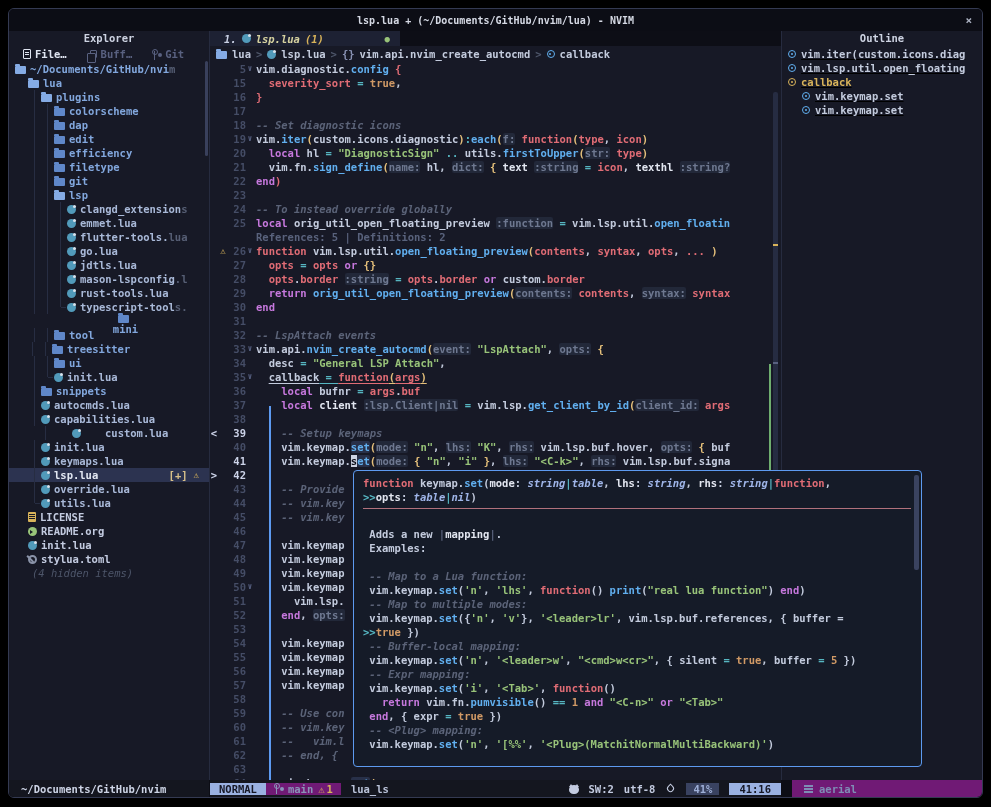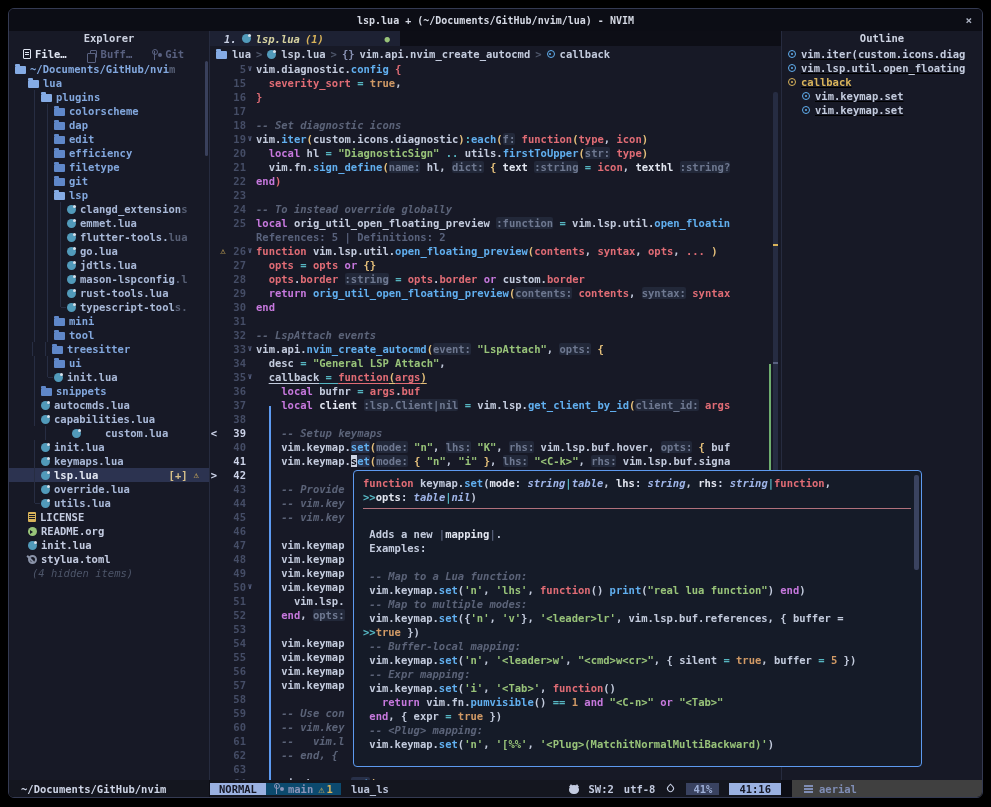--- a/index.html
+++ b/index.html
@@ -106,27 +106,27 @@
   
   .oitems{position:absolute;top:16px;left:0;right:12px;text-decoration:underline;}
   .orow{height:14px;display:flex;align-items:center;gap:5px;padding-left:6px;font-size:10.5px;font-weight:bold;color:#c3cbdd;white-space:pre;}
   .orow.sub{padding-left:20px;}
   .orow.active{color:#d8b35a;}
   
   .statusline{position:absolute;left:0;right:0;bottom:0;height:17px;background:#0c0d15;display:flex;align-items:stretch;font-size:10.5px;font-weight:bold;}
   .st-explorer{width:200px;background:#14161f;display:flex;align-items:center;padding-left:12px;color:#ccd3e4;}
   .st-editor{width:571px;margin-left:1px;background:#14161f;display:flex;align-items:center;}
   .st-mode{background:#9ab1e1;color:#161826;padding:0 9px;display:flex;align-items:center;}
-  .st-git{background:#0c4a6e;color:#8a94b8;display:flex;align-items:center;gap:5px;padding:0 8px;}
+  .st-git{background:#701a75;color:#8a94b8;display:flex;align-items:center;gap:5px;padding:0 8px;}
   .st-warn{color:#d8b35a;display:flex;align-items:center;gap:2px;}
   .st-lsp{color:#b9c2d8;margin-left:10px;}
   .st-right{margin-left:auto;display:flex;align-items:center;gap:10px;color:#c3cbe0;}
   .st-pct{background:#394260;color:#9fb0d8;padding:0 7px;display:flex;align-items:center;}
   .st-pos{background:#9ab1e1;color:#161826;padding:0 10px;display:flex;align-items:center;}
-  .st-aerial{margin-left:11px;flex:1;background:#404040;display:flex;align-items:center;gap:6px;padding-left:12px;color:#7f8db5;}
+  .st-aerial{margin-left:11px;flex:1;background:#701a75;display:flex;align-items:center;gap:6px;padding-left:12px;color:#7f8db5;}
   .warnglyph{color:#d8b35a;font-style:normal;}
 </style>
 </head>
 <body>
 
 <div class="window">
 
   <div class="titlebar">
     <span>lsp.lua + (~/Documents/GitHub/nvim/lua) - NVIM</span>
     <span class="close">×</span>
@@ -160,21 +160,21 @@
         <div class="trow" style="padding-left: 19px;"><span class="guide"></span><span class="guide"></span><span class="ic i-folder"></span><span class="nm dir">git</span></div>
         <div class="trow" style="padding-left: 19px;"><span class="guide"></span><span class="guide"></span><span class="ic i-folder-open"></span><span class="nm dir">lsp</span></div>
         <div class="trow" style="padding-left: 19px;"><span class="guide"></span><span class="guide"></span><span class="guide"></span><span class="ic i-lua"></span><span class="nm">clangd_extension</span><span class="dim">s</span></div>
         <div class="trow" style="padding-left: 19px;"><span class="guide"></span><span class="guide"></span><span class="guide"></span><span class="ic i-lua"></span><span class="nm">emmet.lua</span></div>
         <div class="trow" style="padding-left: 19px;"><span class="guide"></span><span class="guide"></span><span class="guide"></span><span class="ic i-lua"></span><span class="nm">flutter-tools.</span><span class="dim">lua</span></div>
         <div class="trow" style="padding-left: 19px;"><span class="guide"></span><span class="guide"></span><span class="guide"></span><span class="ic i-lua"></span><span class="nm">go.lua</span></div>
         <div class="trow" style="padding-left: 19px;"><span class="guide"></span><span class="guide"></span><span class="guide"></span><span class="ic i-lua"></span><span class="nm">jdtls.lua</span></div>
         <div class="trow" style="padding-left: 19px;"><span class="guide"></span><span class="guide"></span><span class="guide"></span><span class="ic i-lua"></span><span class="nm">mason-lspconfig</span><span class="dim">.l</span></div>
         <div class="trow" style="padding-left: 19px;"><span class="guide"></span><span class="guide"></span><span class="guide"></span><span class="ic i-lua"></span><span class="nm">rust-tools.lua</span></div>
         <div class="trow" style="padding-left: 19px;"><span class="guide"></span><span class="guide"></span><span class="guide corner"></span><span class="ic i-lua"></span><span class="nm">typescript-tool</span><span class="dim">s.</span></div>
-        <div class="trow" style="padding-left: 19px;"><span class="guide"></span><span class="guide"></span><span class="ic i-folder"></span><span class="nm dir">mini</span></div>
+        <div class="trow" style="padding-left: 29px; flex-direction: column;"><span class="guide"></span><span class="guide"></span><span class="ic i-folder"></span><span class="nm dir">mini</span></div>
         <div class="trow" style="padding-left: 19px;"><span class="guide"></span><span class="guide"></span><span class="ic i-folder"></span><span class="nm dir">tool</span></div>
         <div class="trow" style="padding-left: 17px;"><span class="guide"></span><span class="guide"></span><span class="ic i-folder"></span><span class="nm dir">treesitter</span></div>
         <div class="trow" style="padding-left: 19px;"><span class="guide"></span><span class="guide"></span><span class="ic i-folder"></span><span class="nm dir">ui</span></div>
         <div class="trow" style="padding-left: 19px;"><span class="guide"></span><span class="guide corner"></span><span class="ic i-lua"></span><span class="nm">init.lua</span></div>
         <div class="trow" style="padding-left: 19px;"><span class="guide"></span><span class="ic i-folder"></span><span class="nm dir">snippets</span></div>
         <div class="trow" style="padding-left: 19px;"><span class="guide"></span><span class="ic i-lua"></span><span class="nm">autocmds.lua</span></div>
         <div class="trow" style="padding-left: 19px;"><span class="guide"></span><span class="ic i-lua"></span><span class="nm">capabilities.lua</span></div>
         <div class="trow" style="padding-left: 30px; gap: 20px;"><span class="guide"></span><span class="ic i-lua"></span><span class="nm">custom.lua</span></div>
         <div class="trow" style="padding-left: 19px;"><span class="guide"></span><span class="ic i-lua"></span><span class="nm">init.lua</span></div>
         <div class="trow" style="padding-left: 19px;"><span class="guide"></span><span class="ic i-lua"></span><span class="nm">keymaps.lua</span></div>

